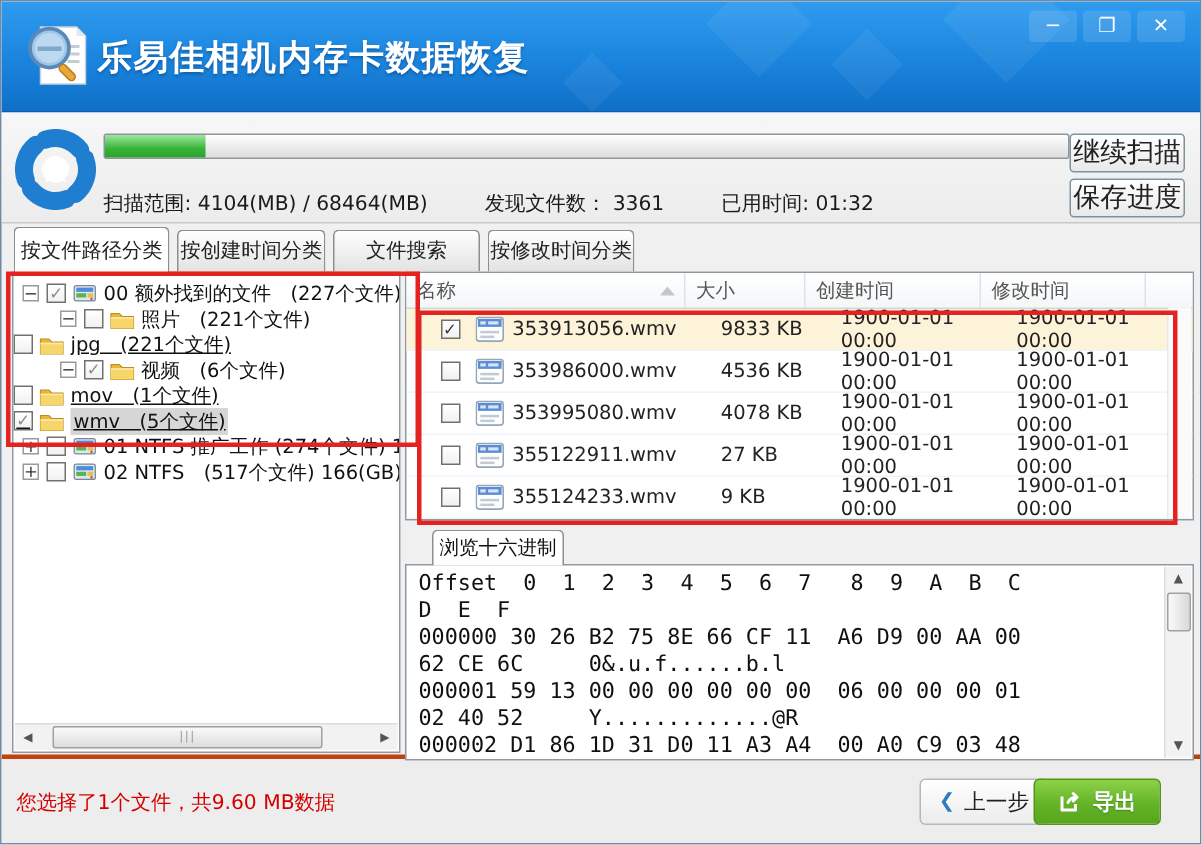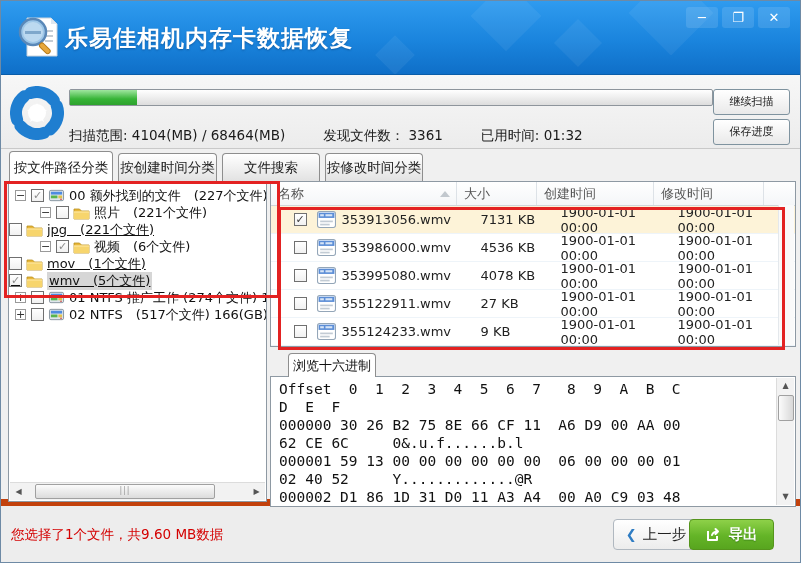--- a/index.html
+++ b/index.html
@@ -21,21 +21,21 @@
   .toolbar{position:absolute;left:0;top:74px;width:100%;height:73px;background:linear-gradient(#f7f7f7,#ececec);
            border-bottom:1px solid #c9c9c9;}
   .spinner{position:absolute;left:9px;top:11px;width:54px;height:54px;}
   .progress{position:absolute;left:68px;top:14px;width:642px;height:15px;border:1px solid #8e959c;
             background:linear-gradient(#ffffff,#dddddd);border-radius:2px;}
   .progress-fill{height:100%;width:10%;background:linear-gradient(#9fe69f,#37b437 60%,#2ea22e);}
   .warn{position:absolute;left:68px;top:33px;font-size:13.5px;color:#d40000;white-space:nowrap;}
   .scaninfo{position:absolute;left:68px;top:52px;font-size:13.5px;color:#1a1a1a;white-space:nowrap;}
   .scaninfo span{margin-right:38px;}
   .tbtn{position:absolute;left:712px;width:77px;height:26px;border:1px solid #7f939f;border-radius:3px;
-        background:linear-gradient(#ffffff,#e9e9e9);font-size:11px;color:#222;text-align:center;
+        background:linear-gradient(#ffffff,#e9e9e9);font-size:18px;color:#222;text-align:center;
         line-height:24px;cursor:pointer;box-sizing:border-box;}
 
   
   .tabs{position:absolute;left:8px;top:150px;display:flex;align-items:center;gap:5px;height:31px;z-index:3;}
   .tab{height:28px;line-height:27px;text-align:center;font-size:13.5px;color:#222;
        border:1px solid #8e8e8e;border-bottom:none;border-radius:4px 4px 0 0;
        background:linear-gradient(#ffffff,#e2e2e2);box-sizing:border-box;cursor:pointer;}
   .tab.active{height:31px;line-height:30px;background:#fff;position:relative;z-index:4;}
   .tab:nth-child(1){width:104px;}.tab:nth-child(2){width:99px;}.tab:nth-child(3){width:98px;}
   .tab:nth-child(4){width:98px;}.tab:nth-child(5){width:92px;}
@@ -97,21 +97,21 @@
               color:#111;white-space:pre;overflow:hidden;}
   .vscroll{position:absolute;right:1px;top:1px;bottom:1px;width:17px;background:#f2f2f2;
            border-left:1px solid #dcdcdc;}
   .vup,.vdn{position:absolute;left:0;width:17px;height:16px;font-size:8px;color:#555;text-align:center;
             line-height:16px;cursor:pointer;}
   .vup{top:0;} .vdn{bottom:0;}
   .vthumb{position:absolute;left:1px;top:17px;width:14px;height:24px;border:1px solid #a0a0a0;border-radius:2px;
           background:linear-gradient(90deg,#fbfbfb,#d8d8d8);cursor:grab;}
 
   
-  .footer{position:absolute;left:0;bottom:0;width:100%;height:56px;background:#ededed;border-top:7px solid #c2410c;}
+  .footer{position:absolute;left:0;bottom:0;width:100%;height:56px;background:#ededed;border-top:3px solid #c2410c;}
   .selinfo{position:absolute;left:10px;top:20px;font-size:13.5px;color:#d40000;}
   .backbtn{position:absolute;left:612px;top:13px;width:86px;height:31px;border:1px solid #b0b8c0;border-radius:4px;
            background:linear-gradient(#ffffff,#ececec);box-sizing:border-box;display:flex;align-items:center;
            justify-content:center;font-size:14.5px;color:#222;cursor:pointer;gap:6px;}
   .chev{color:#2e7cc3;font-weight:bold;font-size:13px;}
   .exportbtn{position:absolute;left:688px;top:13px;width:85px;height:31px;border:1px solid #55951c;border-radius:4px;
              background:linear-gradient(#8ed149,#64b427 55%,#58a51f);box-sizing:border-box;display:flex;
              align-items:center;justify-content:center;font-size:14.5px;font-weight:bold;color:#fff;cursor:pointer;gap:6px;
              text-shadow:0 1px 1px rgba(0,60,0,.35);}
 
@@ -282,21 +282,21 @@
     </div>
 
     <div class="frow sel">
       <div class="fcell-name">
           <span class="cb dark checked"></span>
         <svg class="wicon" viewBox="0 0 18 16">
             <use href="#ic-wmv"></use>
           </svg>
         <span>353913056.wmv</span>
         </div>
-      <div class="fcell fcell-size">7131 KB</div>
+      <div class="fcell fcell-size">9833 KB</div>
       <div class="fcell fcell-date">1900-01-01 00:00</div>
       <div class="fcell fcell-date2">1900-01-01 00:00</div>
     </div>
     <div class="frow">
       <div class="fcell-name">
           <span class="cb dark"></span>
         <svg class="wicon" viewBox="0 0 18 16">
             <use href="#ic-wmv"></use>
           </svg>
         <span>353986000.wmv</span>

